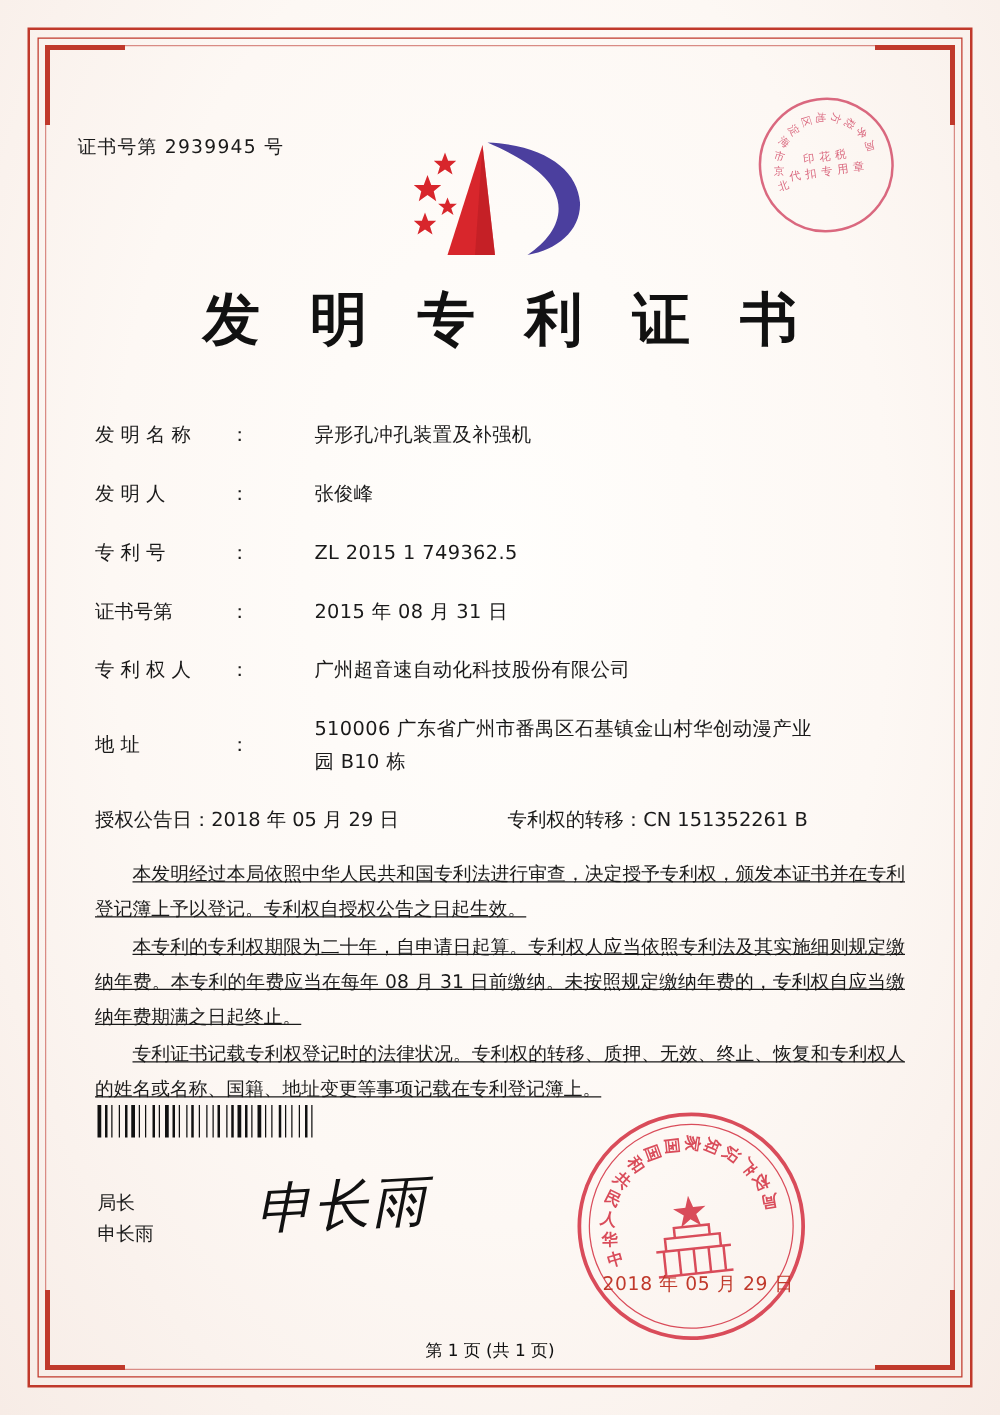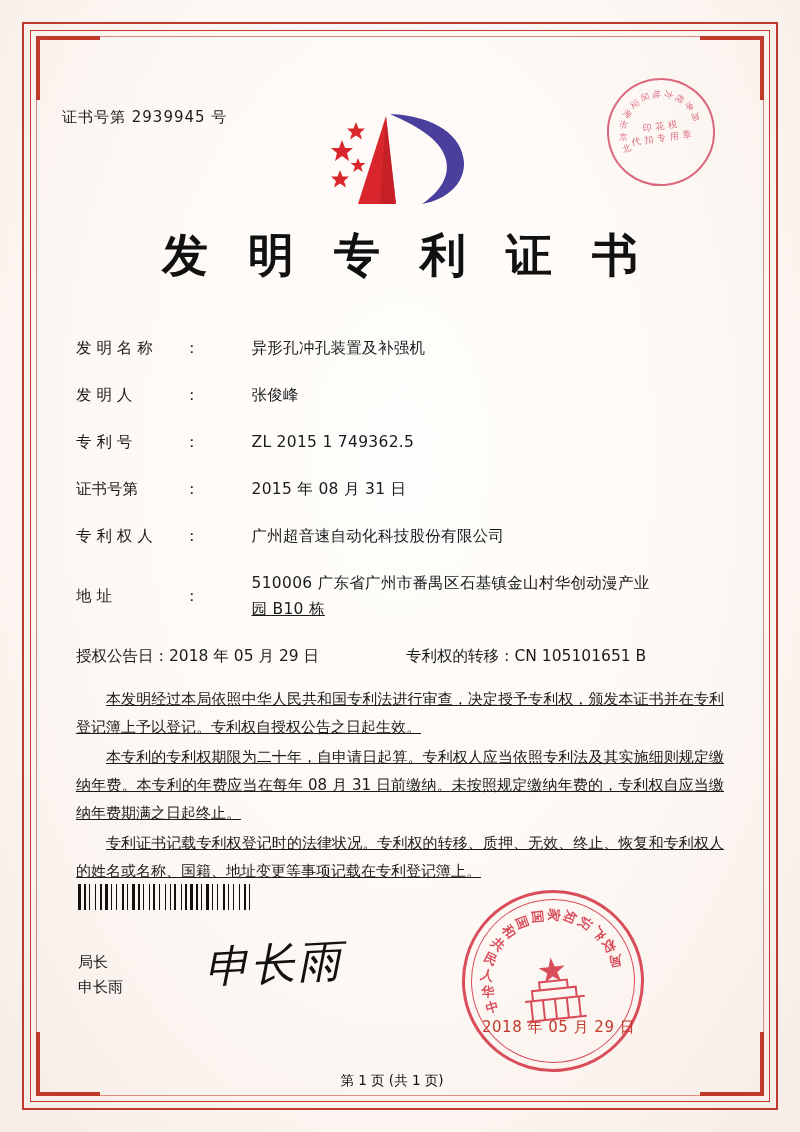--- a/index.html
+++ b/index.html
@@ -140,21 +140,20 @@
     flex: 0 0 auto;
     padding-right: 4px;
   }
   .field-value {
     flex: 1;
     letter-spacing: .3px;
     margin-left: 48px;
   }
   .field-value .sub {
     display: block;
-    text-decoration: underline;
   }
   .two-col {
     display: flex;
     width: 100%;
   }
   .two-col .left { flex: 0 0 330px; display: flex; }
   .two-col .right { flex: 1; display: flex; }
   .inline-label { white-space: nowrap; }
 
   .paragraphs {
@@ -354,21 +353,21 @@
     <div class="field-row">
       <div class="two-col">
         <div class="left">
           <span class="inline-label">授权公告日</span>
           <span>：</span>
           <span>2018 年 05 月 29 日</span>
         </div>
         <div class="right">
           <span class="inline-label">专利权的转移</span>
           <span>：</span>
-          <span>CN 105101651 B</span>
+          <span>CN 151352261 B</span>
         </div>
       </div>
     </div>
 
   </div>
 
   <div class="paragraphs">
     <p>本发明经过本局依照中华人民共和国专利法进行审查，决定授予专利权，颁发本证书并在专利登记簿上予以登记。专利权自授权公告之日起生效。</p>
     <p>本专利的专利权期限为二十年，自申请日起算。专利权人应当依照专利法及其实施细则规定缴纳年费。本专利的年费应当在每年 08 月 31 日前缴纳。未按照规定缴纳年费的，专利权自应当缴纳年费期满之日起终止。</p>
     <p>专利证书记载专利权登记时的法律状况。专利权的转移、质押、无效、终止、恢复和专利权人的姓名或名称、国籍、地址变更等事项记载在专利登记簿上。</p>

